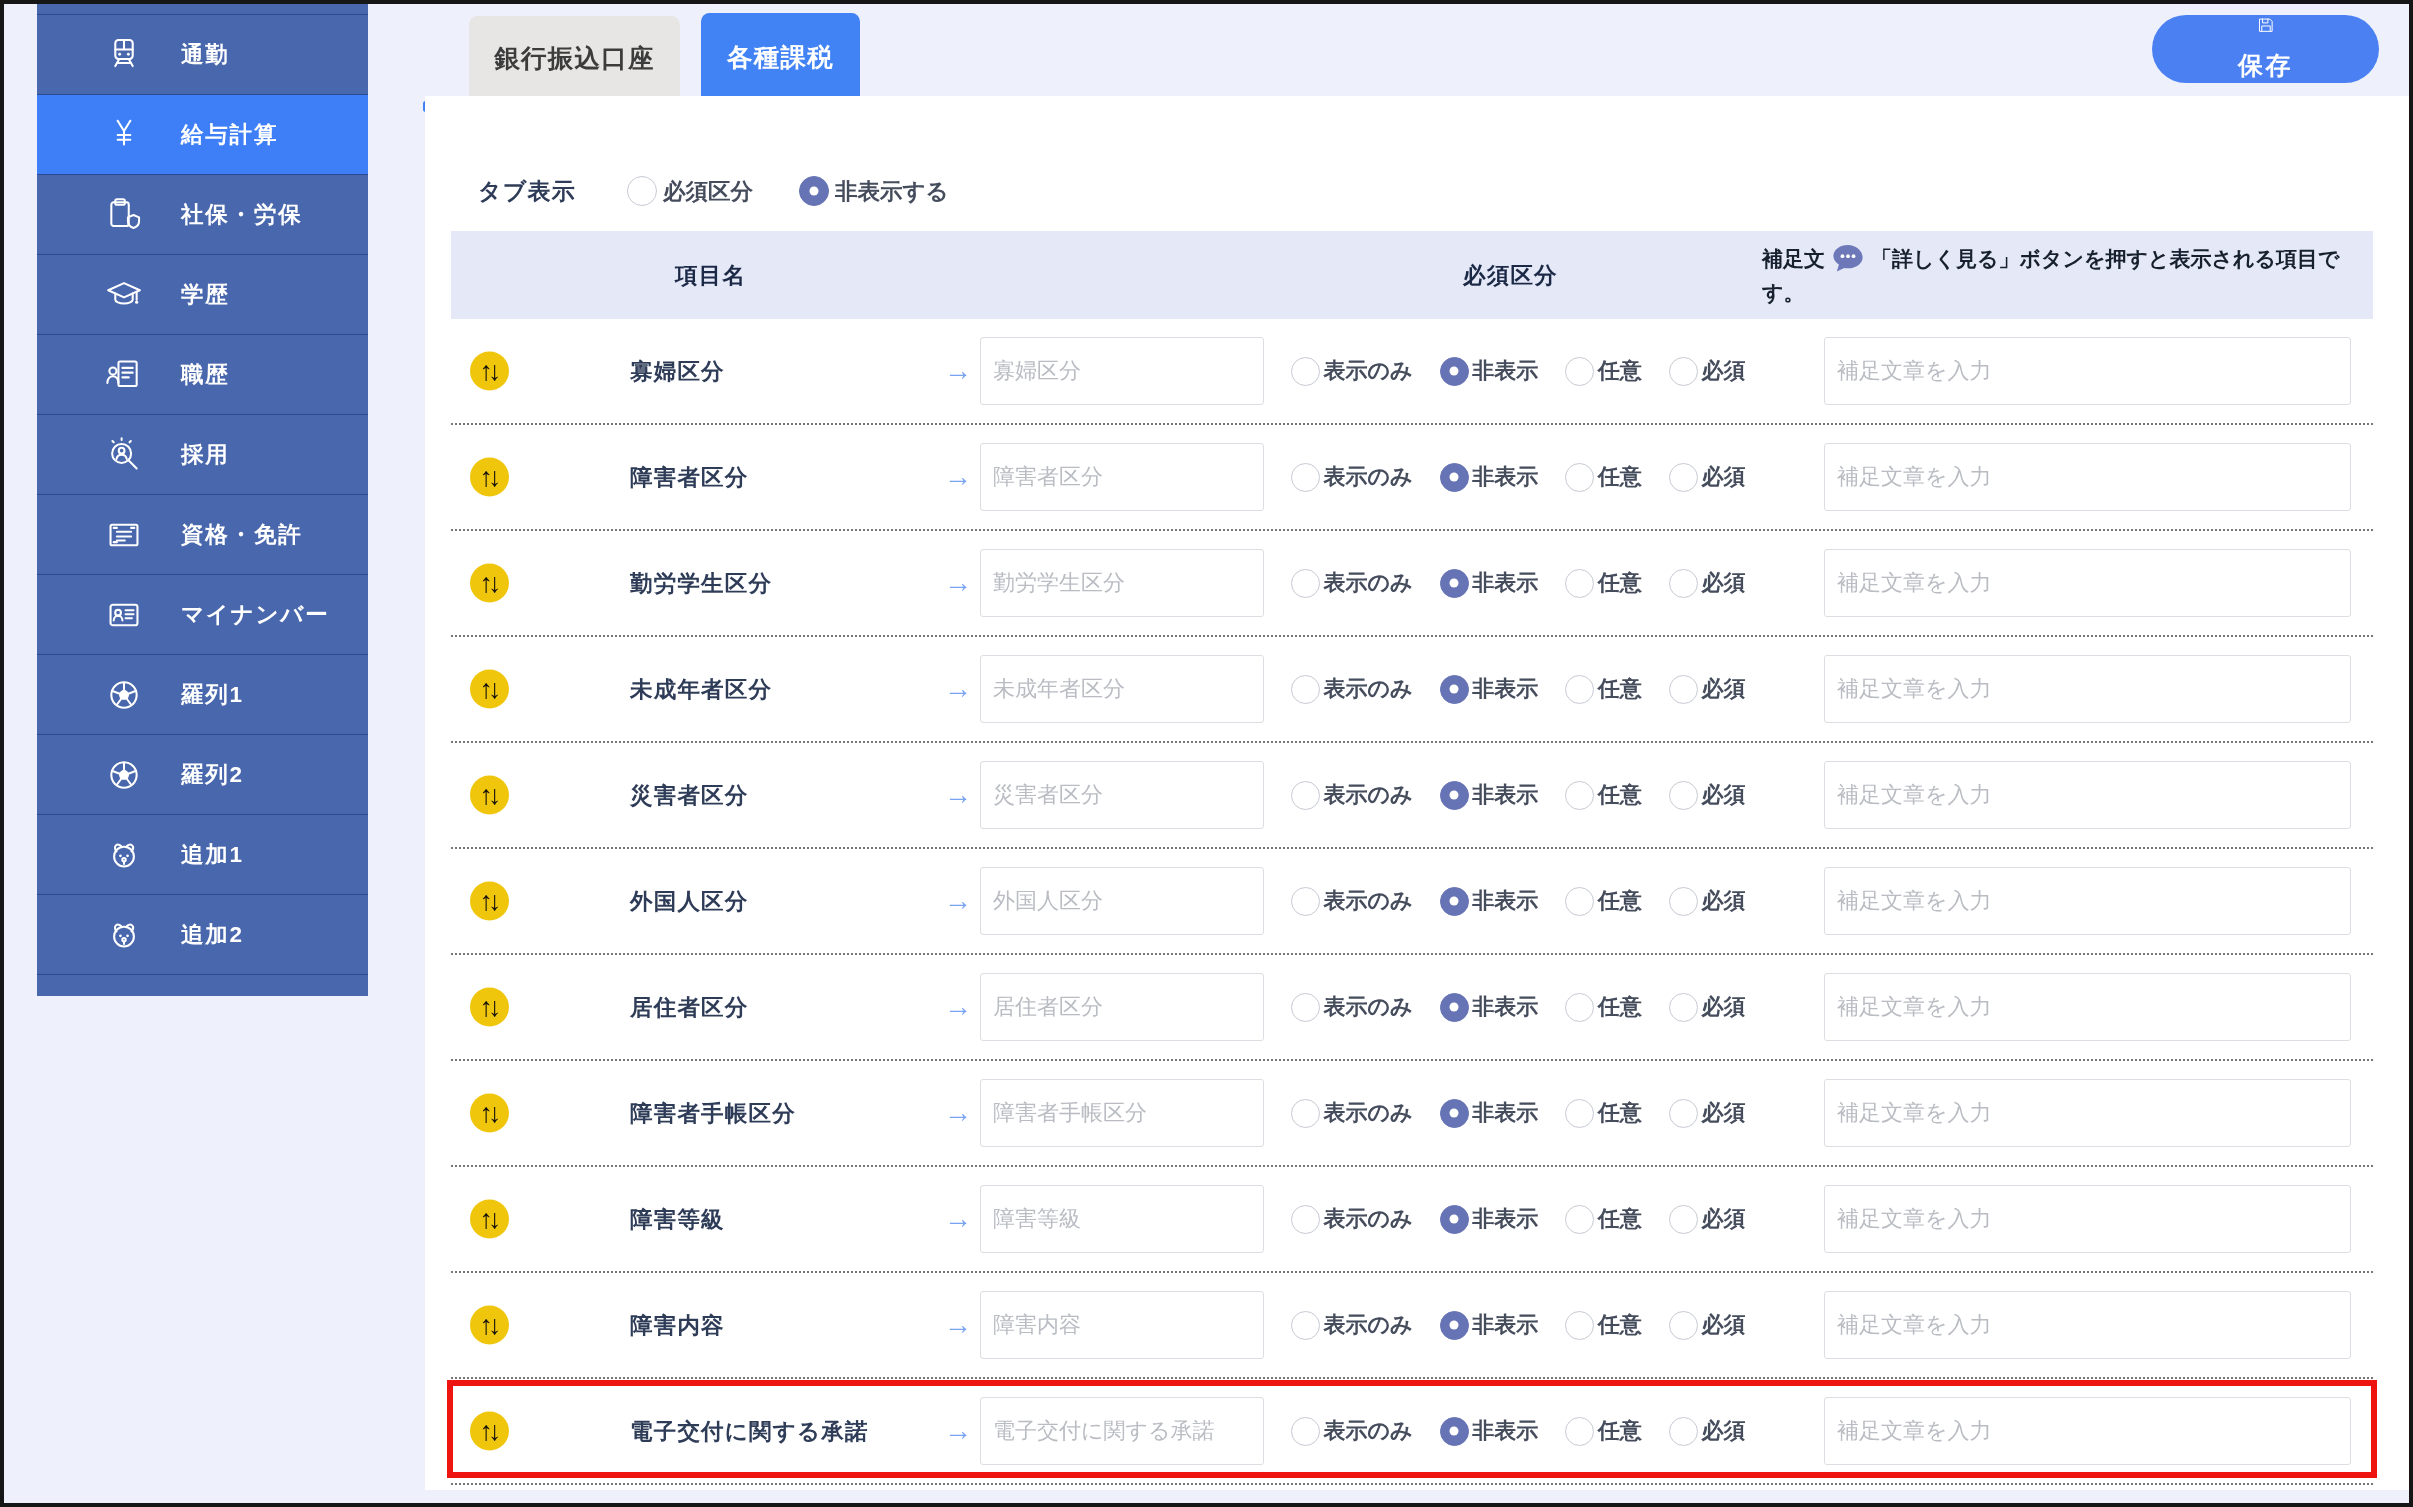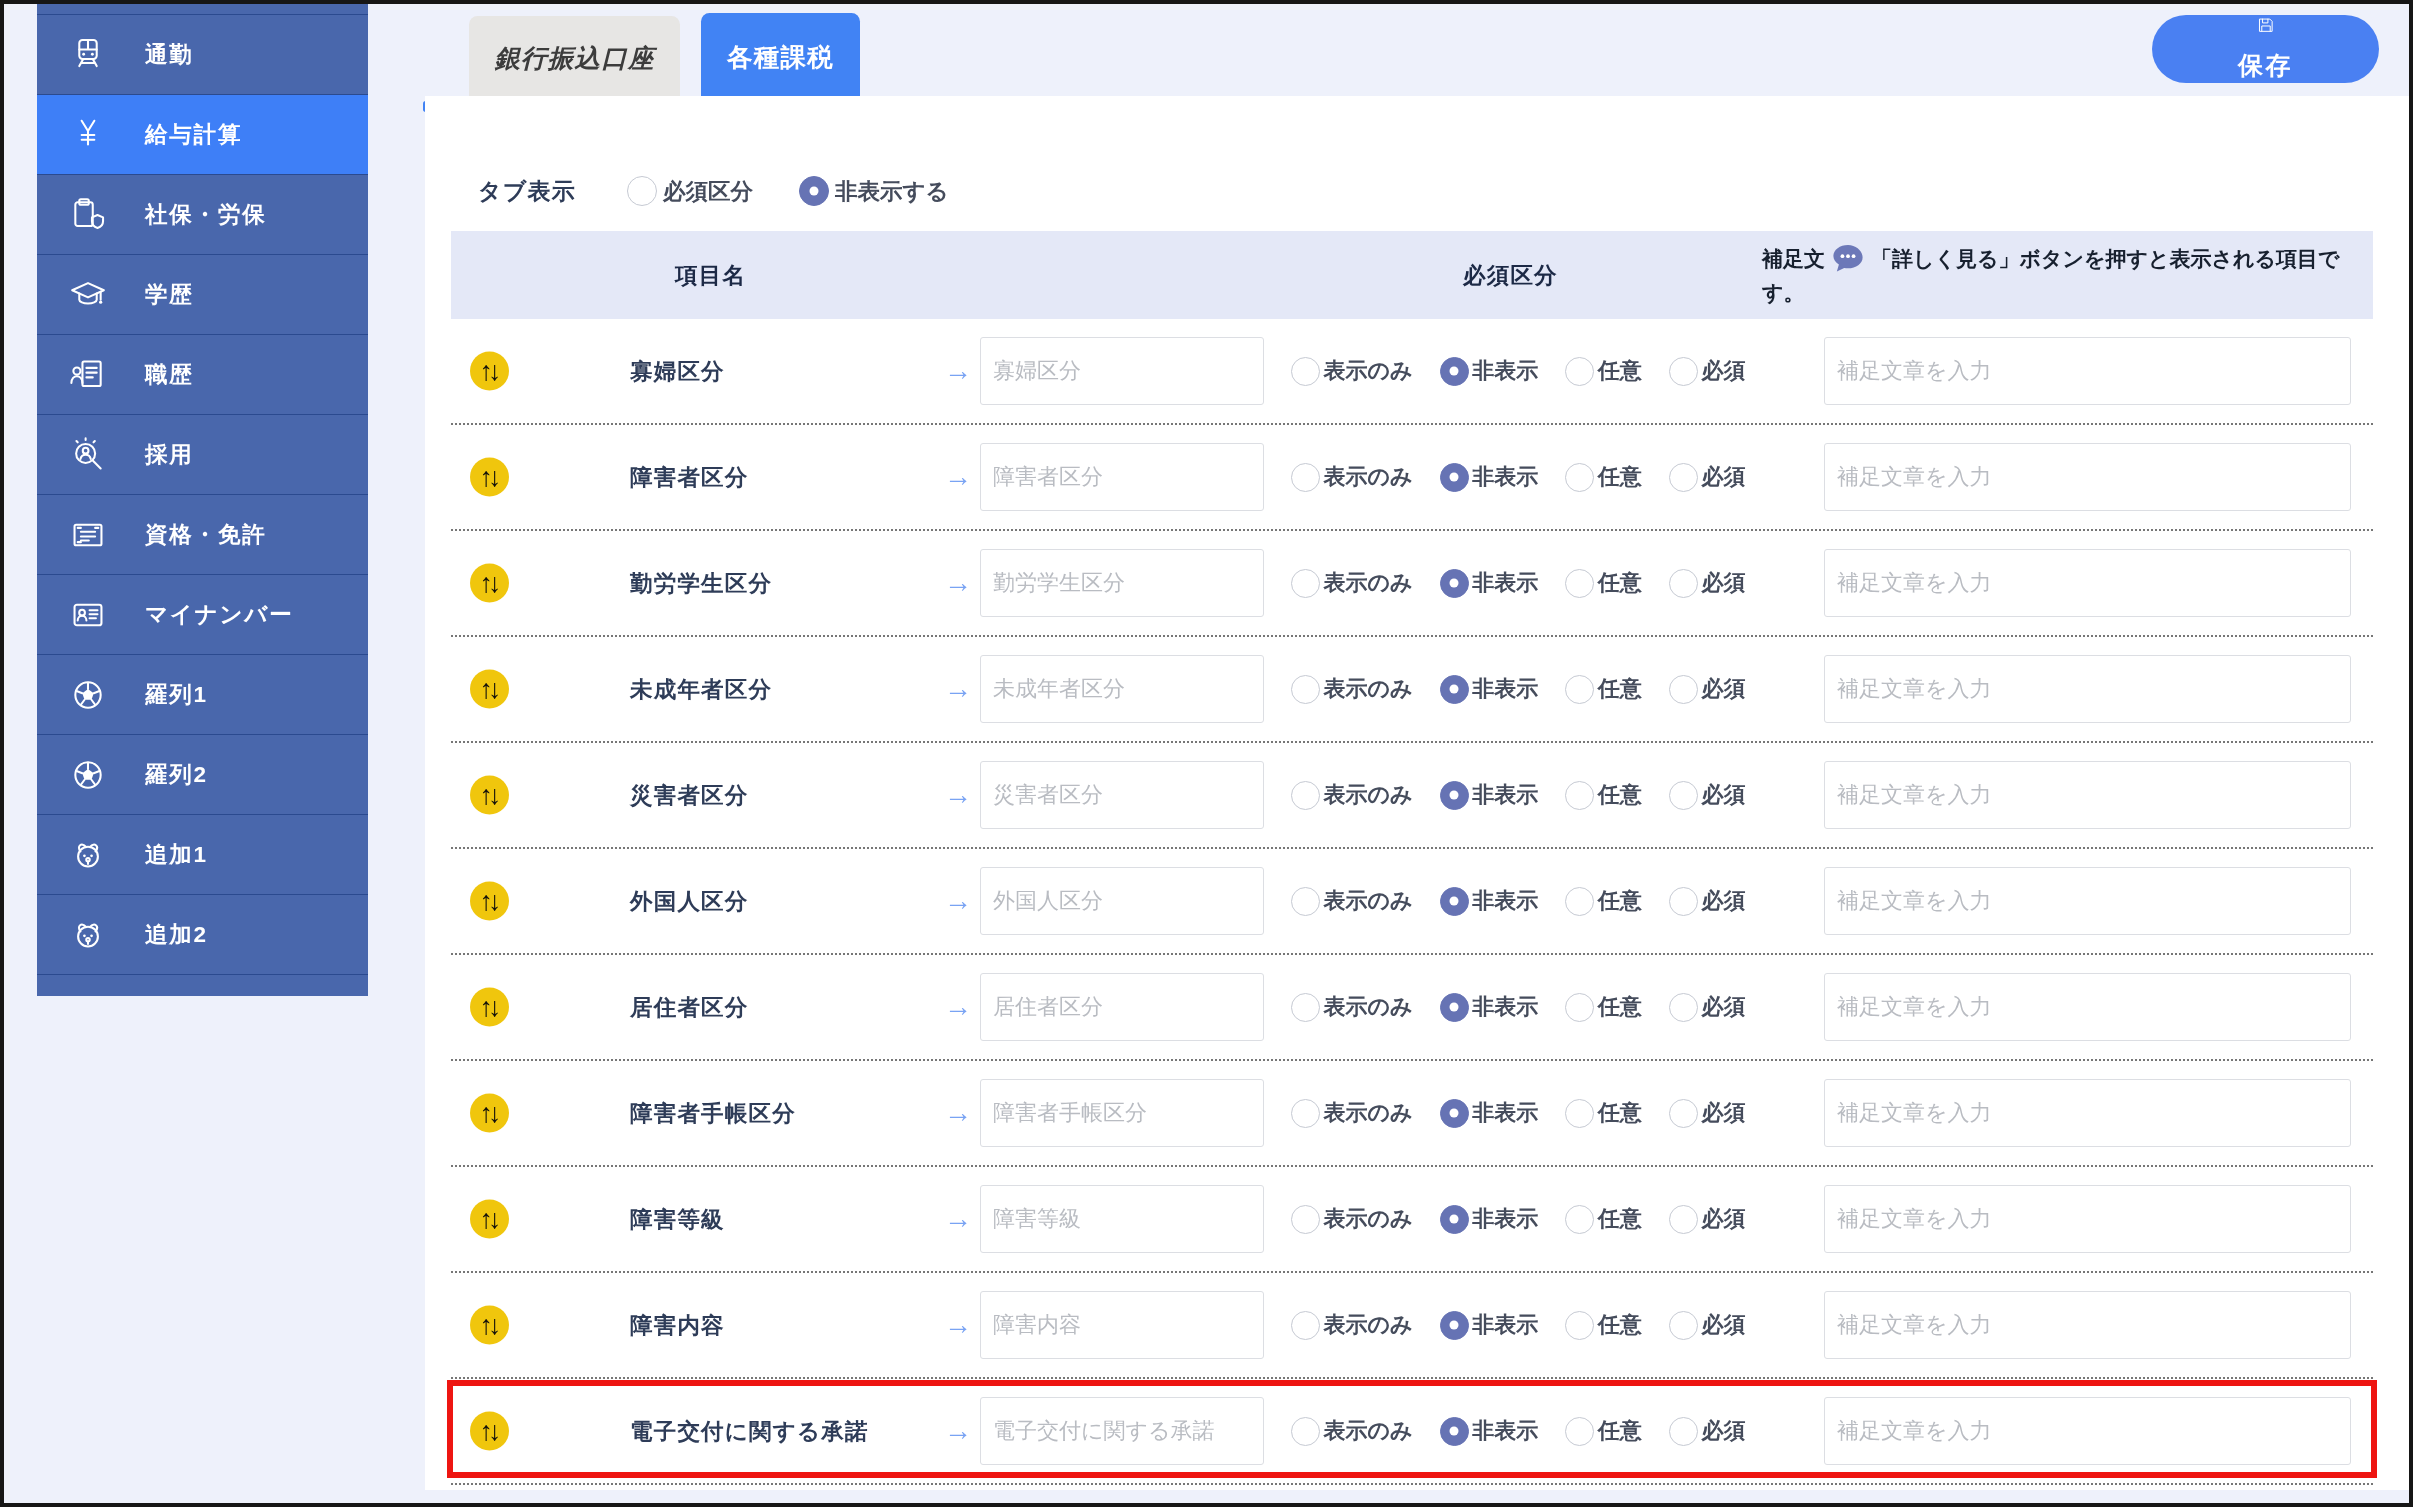--- a/index.html
+++ b/index.html
@@ -5,29 +5,29 @@
   html,body{margin:0;padding:0;background:#cfd6e8;}
   *{box-sizing:border-box;}
   .screen{
     position:relative;width:2413px;height:1507px;
     background:#eef1fb;border:4.9px solid #161616;overflow:hidden;
     font-family:"Liberation Sans","DejaVu Sans",sans-serif;
   }
   
   .sidebar{position:absolute;left:33px;top:0;width:331px;height:992px;background:#4967ac;}
   .sb-partial{height:11px;background:#4967ac;border-bottom:1.8px solid #2b4a8f;}
-  .sb-item{height:80px;border-bottom:1.8px solid #2b4a8f;display:flex;align-items:center;cursor:pointer;background:#4967ac;}
+  .sb-item{height:80px;border-bottom:1.8px solid #2b4a8f;display:flex;align-items:center;cursor:pointer;background:#4967ac;padding-left:36px;}
   .sb-item.active{background:#3e7ff7;}
   .sb-icon{width:38px;height:38px;margin-left:32px;flex:none;color:#fff;}
   .sb-icon svg{width:100%;height:100%;stroke:#fff;fill:none;stroke-width:2.6;stroke-linecap:round;stroke-linejoin:round;}
   .sb-label{margin-left:38px;font-size:22.5px;font-weight:700;color:#fff;letter-spacing:1.8px;white-space:nowrap;}
   
   .tab{position:absolute;display:flex;align-items:center;justify-content:center;
        border-radius:8.5px 8.5px 0 0;font-size:25.5px;font-weight:600;cursor:pointer;letter-spacing:1.2px;}
-  .tab.inactive{left:465px;top:12px;width:211px;height:85px;background:#e7e6e4;color:#3c3c3c;font-style:italic;}
+  .tab.inactive{left:465px;top:12px;width:211px;height:85px;background:#e7e6e4;color:#3c3c3c;}
   .tab.active{left:697px;top:8.5px;width:159px;height:89px;background:#4183f4;color:#fff;}
   .tab-underline{position:absolute;left:419px;top:97px;width:1975px;height:11px;background:#4183f4;border-radius:3.6px 7.3px 7.3px 3.6px;}
   .save-btn{position:absolute;left:2148px;top:11px;width:227px;height:68px;border-radius:34px;
        background:#4a80f2;border:none;color:#fff;font-size:25px;font-weight:700;letter-spacing:2.4px;
        display:flex;align-items:center;justify-content:center;gap:14.6px;cursor:pointer;
        font-family:"Liberation Sans","DejaVu Sans",sans-serif;flex-direction:column;}
   .save-btn svg{width:32px;height:32px;stroke:#fff;fill:none;stroke-width:2.6;stroke-linejoin:round;stroke-linecap:round;}
   
   .content{position:absolute;left:421px;top:92px;width:2351px;height:1394px;background:#fff;}
   

